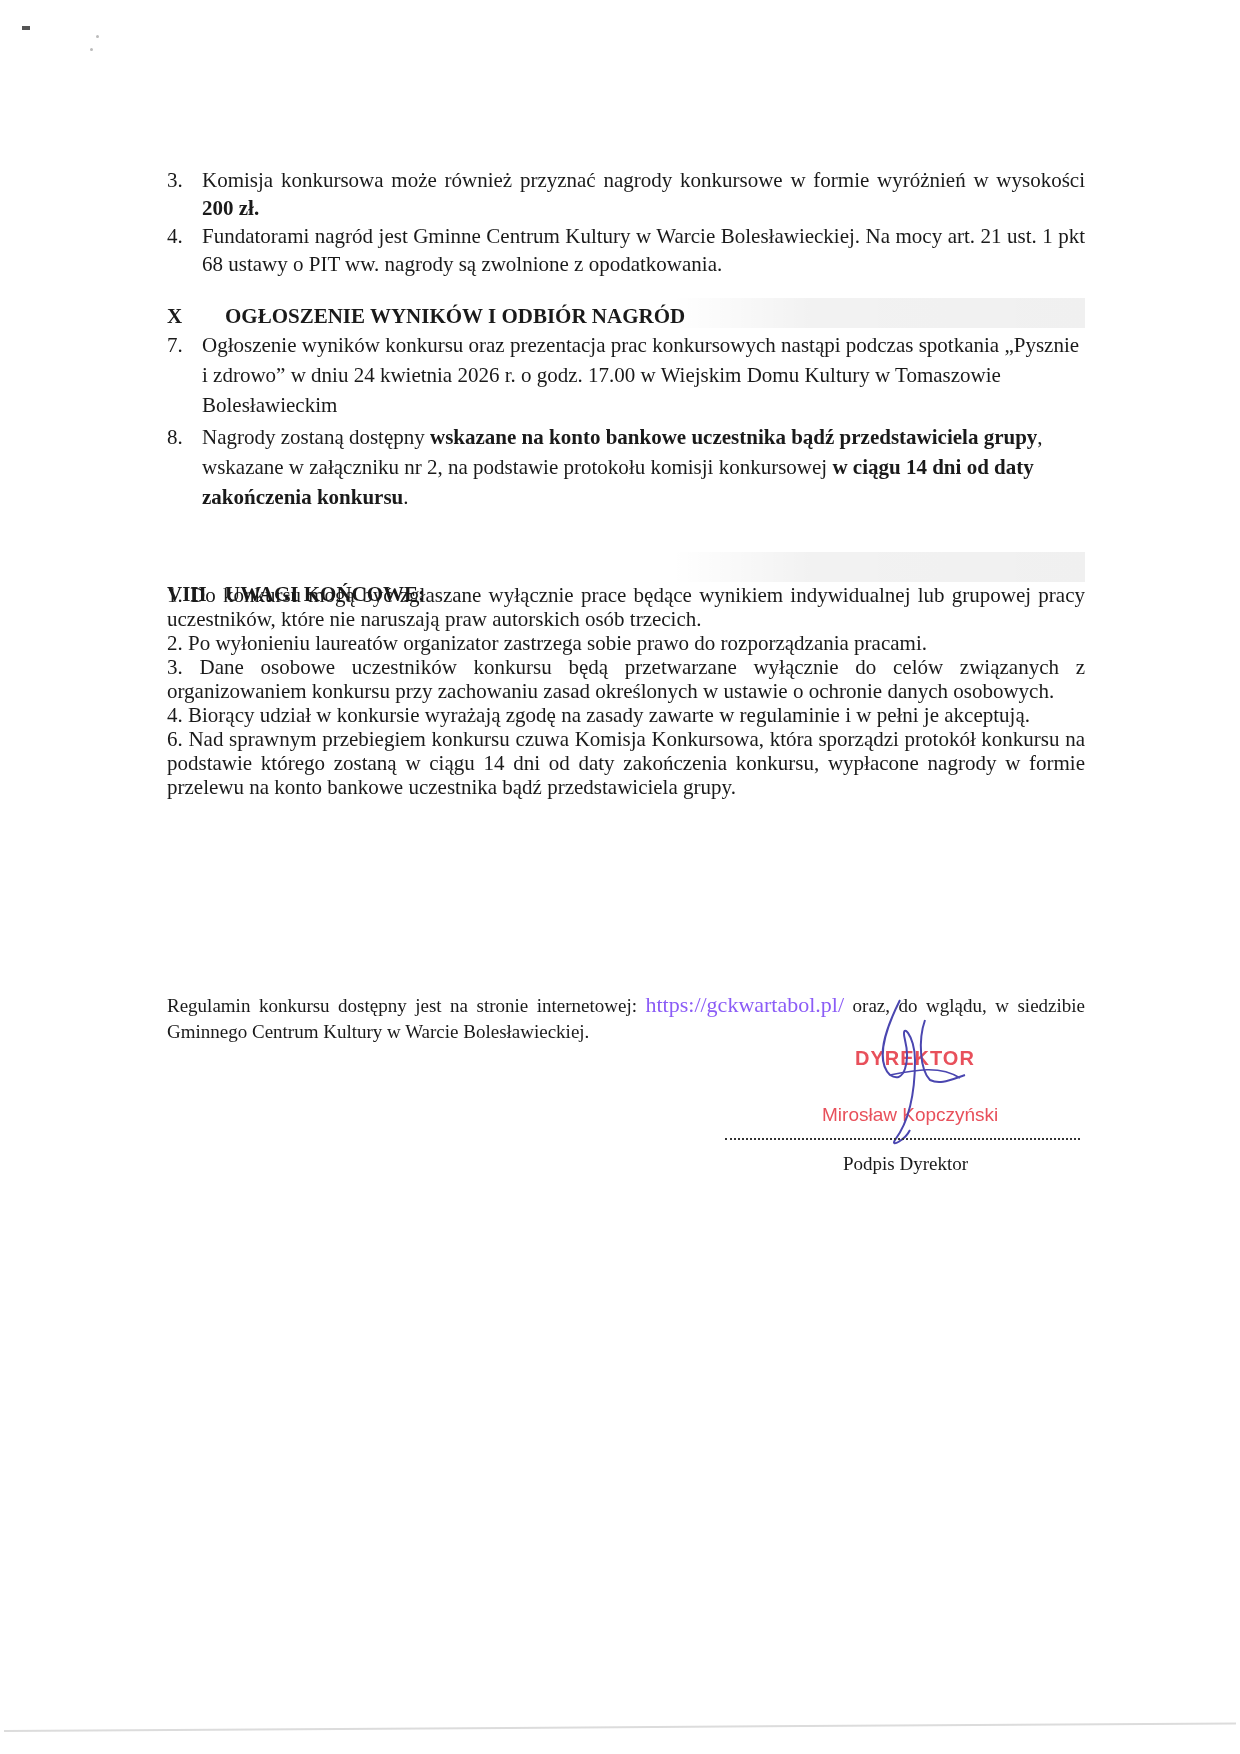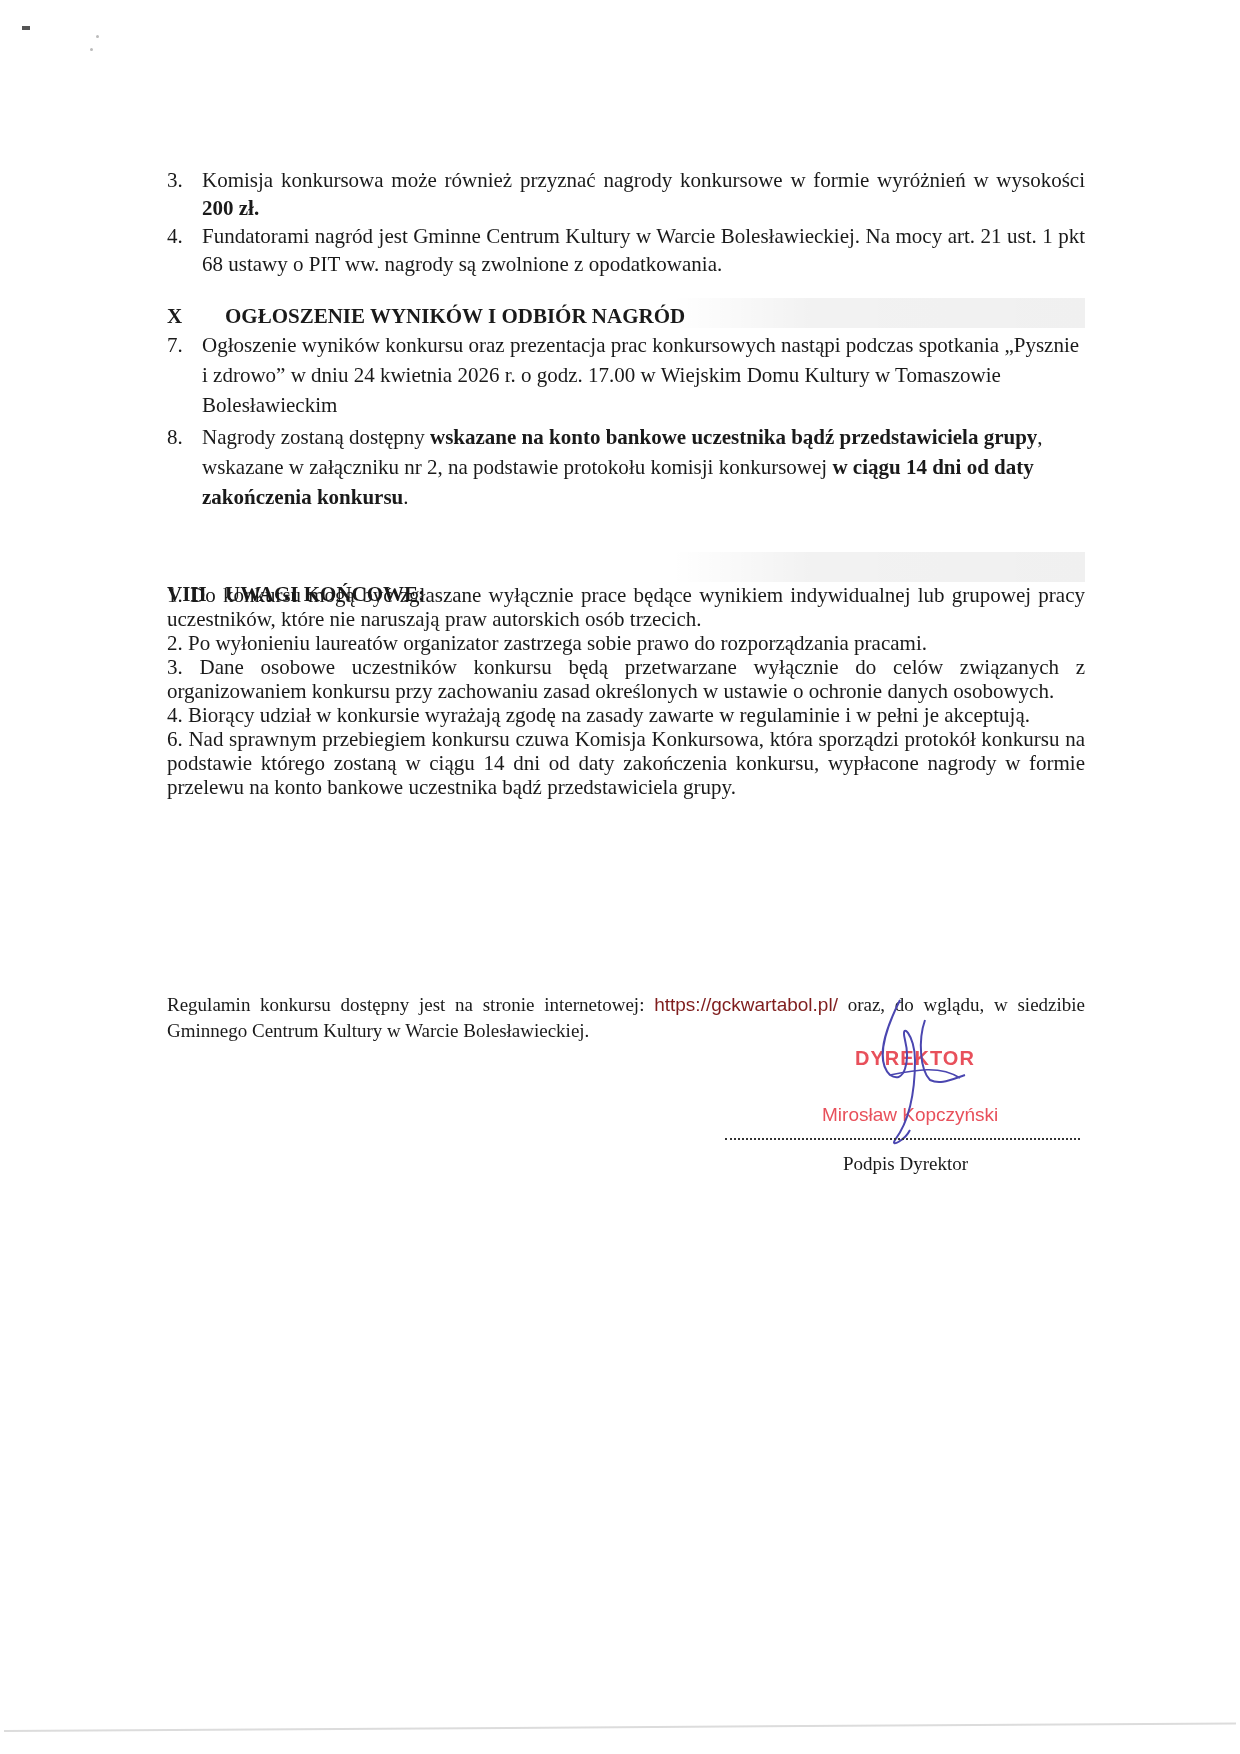--- a/index.html
+++ b/index.html
@@ -9,21 +9,21 @@
   .scan-mark { position:absolute; left:22px; top:26px; width:8px; height:4px; background:#555; }
   .scan-dot { position:absolute; width:3px; height:3px; border-radius:50%; background:#bbb; }
   .block { position:absolute; left:167px; width:918px; font-size:21px; line-height:28px; }
   .num-item { position:relative; padding-left:35px; }
   .num-item .n { position:absolute; left:0; top:0; }
   .heading { font-weight:bold; font-size:21px; }
   .shade { position:absolute; left:167px; width:918px; height:30px;
            background:linear-gradient(90deg, rgba(0,0,0,0) 0%, rgba(0,0,0,0) 55%, rgba(0,0,0,0.05) 70%, rgba(0,0,0,0.06) 100%); }
   .justify { text-align:justify; }
   .numbered-para { margin:0; }
-  .url { font-family:Liberation Sans, sans-serif; color:#7f1d1d; font-size:19px; }
+  .url { font-family:Liberation Serif, serif; color:#8b5cf6; font-size:22px; }
   .stamp-title { position:absolute; left:855px; top:1047px; font-family:"Liberation Sans", sans-serif;
                  font-weight:bold; font-size:20px; letter-spacing:1px; color:#e8505b; }
   .stamp-name { position:absolute; left:822px; top:1104px; font-family:"Liberation Sans", sans-serif;
                 font-size:19px; color:#e8505b; }
   .sig-line { position:absolute; left:725px; top:1138px; width:355px; border-top:2px dotted #333; }
   .sig-label { position:absolute; left:843px; top:1153px; font-size:19px; }
   .signature { position:absolute; left:870px; top:990px; width:110px; height:160px; }
   .bottom-edge { position:absolute; left:4px; top:1730px; width:1232px; height:2px; background:#dcdcdc;
                  transform:rotate(-0.35deg); transform-origin:left center; }
 </style>

